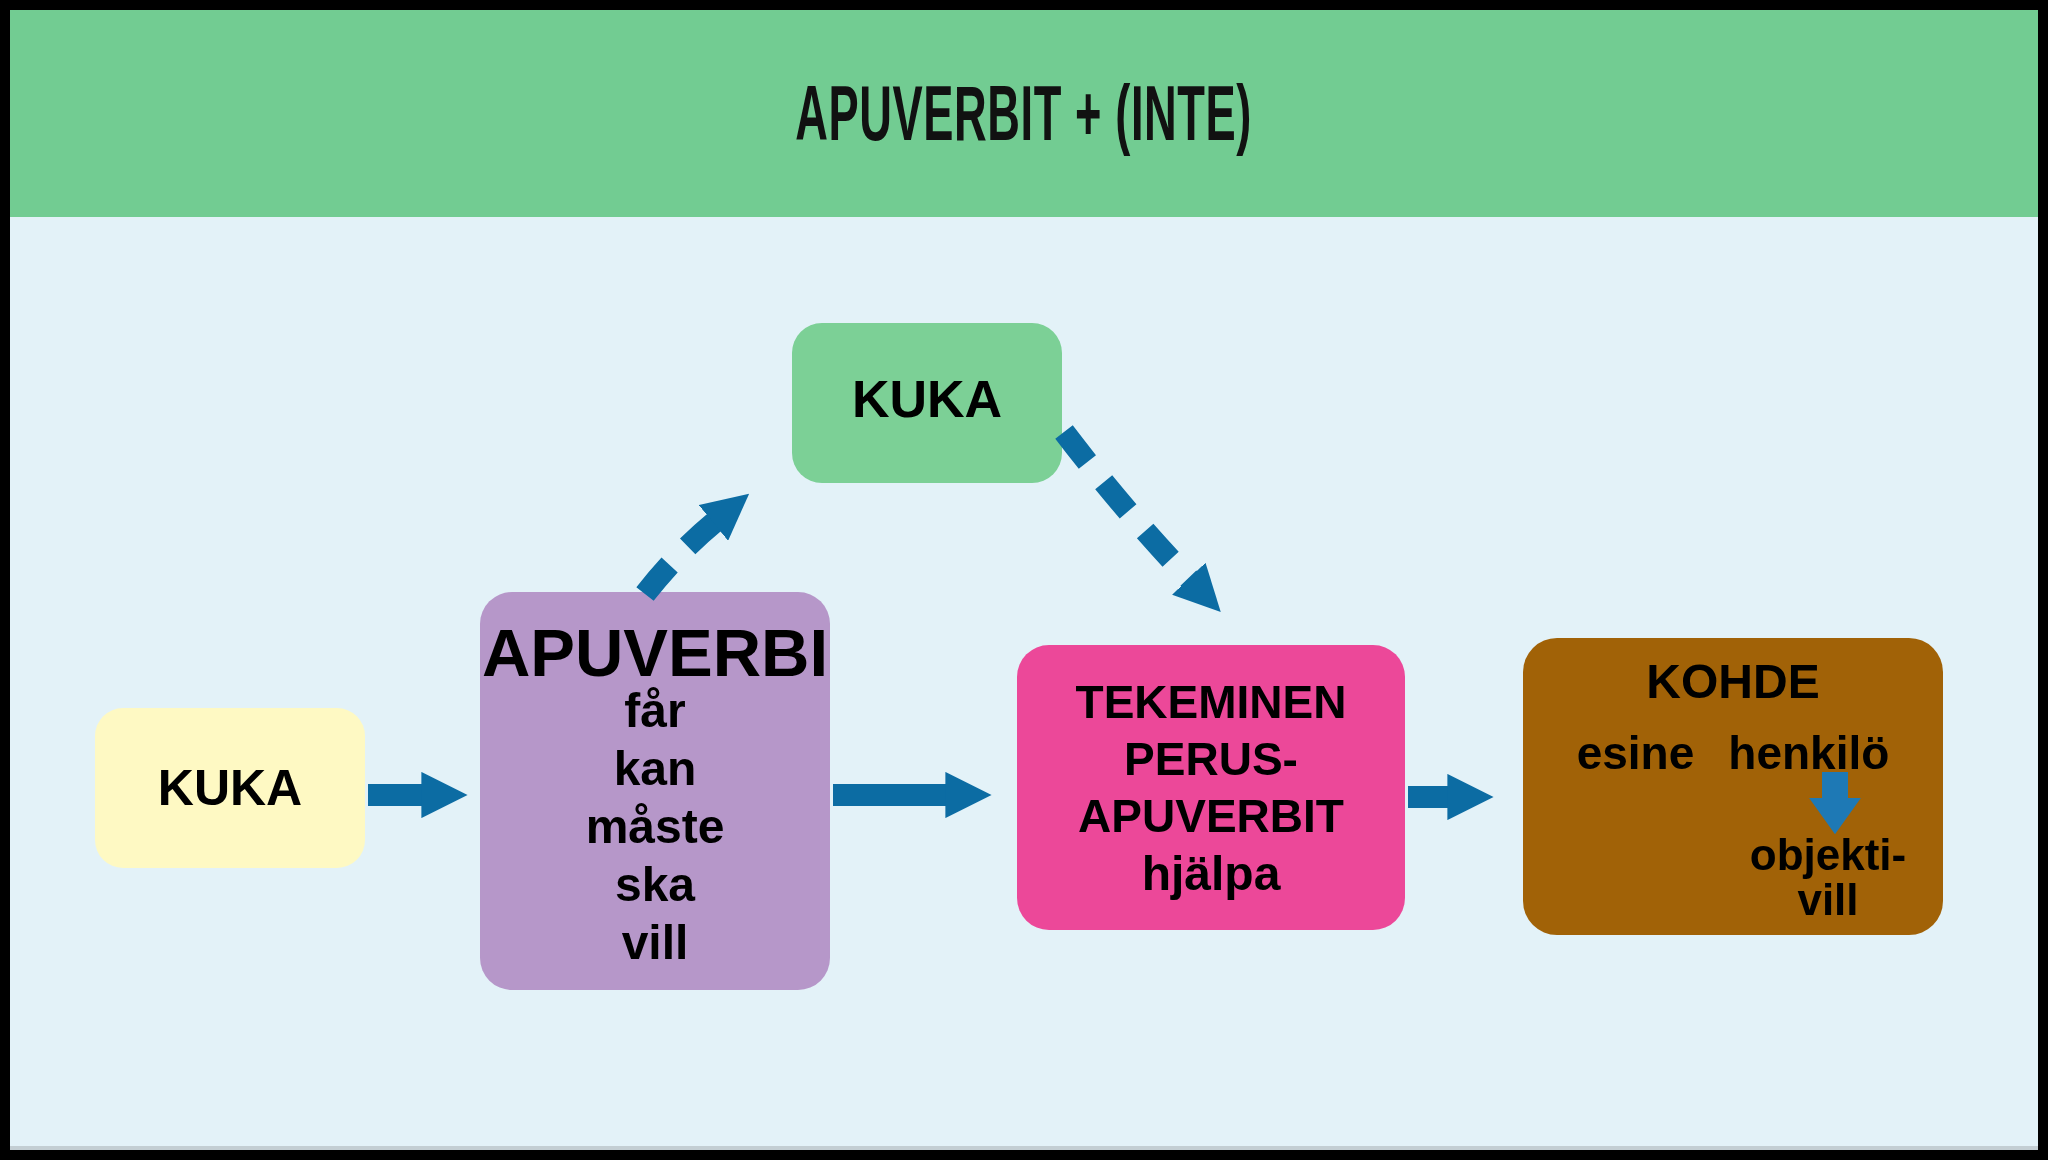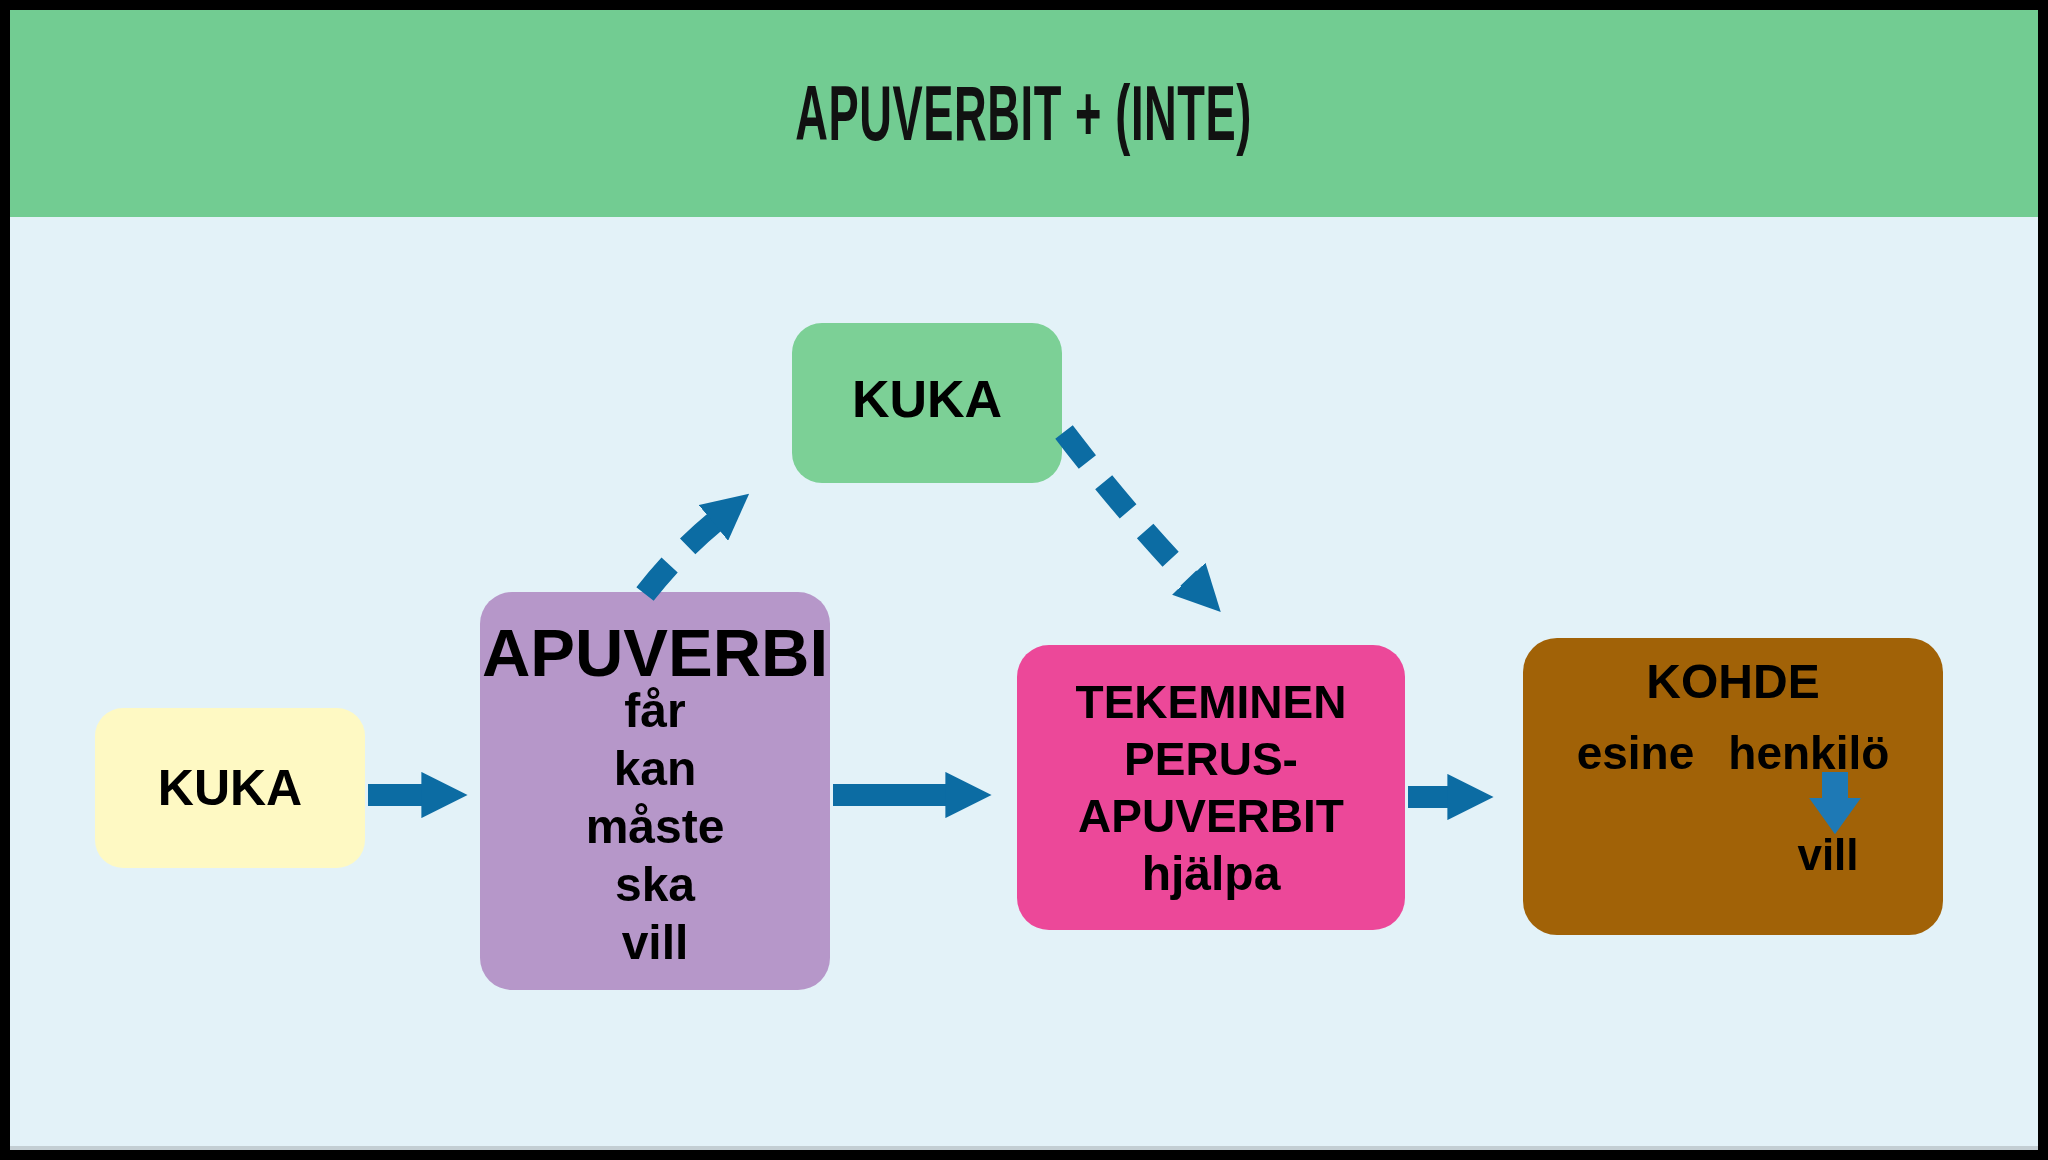--- a/index.html
+++ b/index.html
@@ -166,20 +166,21 @@
     <div class="example-line">hjälpa</div>
   </div>
 
   <div class="node node-kohde">
     <div class="kohde-title">KOHDE</div>
     <div class="kohde-row">
       <span>esine</span>
       <span>henkilö</span>
     </div>
     <div class="kohde-note">
+      <div>objekti-</div>
       <div>vill</div>
     </div>
   </div>
 
   <svg class="arrows" viewBox="0 0 2048 1160" xmlns="http://www.w3.org/2000/svg">
     <defs>
       <marker id="headBig" viewBox="0 0 10 10" refX="1" refY="5" markerWidth="2.1" markerHeight="2.1" orient="auto" markerUnits="strokeWidth">
         <path d="M0,0 L10,5 L0,10 Z" fill="#0c6ca3"></path>
       </marker>
       <marker id="headSmall" viewBox="0 0 10 10" refX="0.6" refY="5" markerWidth="1.4" markerHeight="2.0" orient="auto" markerUnits="strokeWidth" preserveAspectRatio="none">

